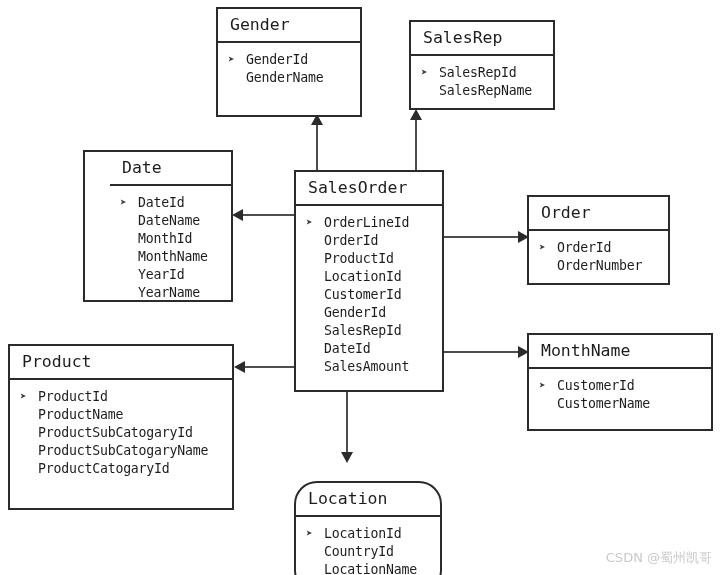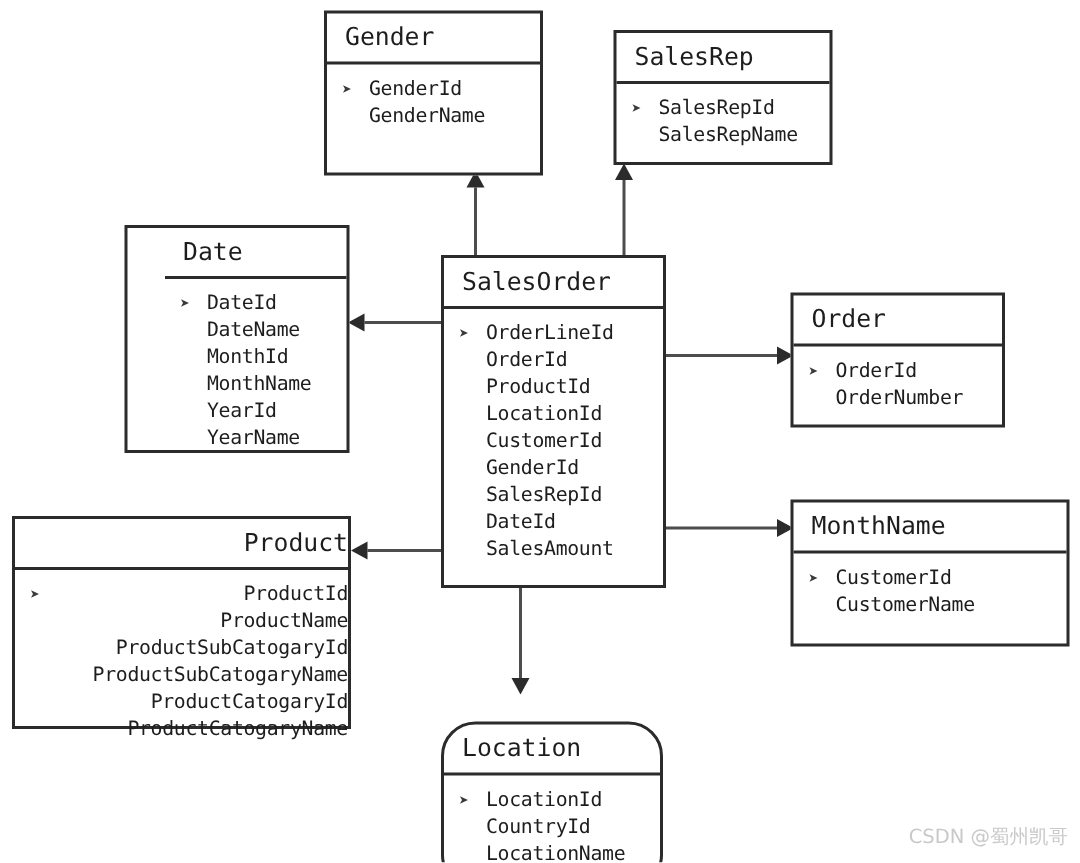--- a/index.html
+++ b/index.html
@@ -185,29 +185,28 @@
   </div>
 
   <div class="entity" style="left:527px; top:333px; width:186px; height:98px;">
     <div class="entity-header">MonthName</div>
     <div class="entity-fields">
       <span class="field pk">CustomerId</span>
       <span class="field">CustomerName</span>
     </div>
   </div>
 
-  <div class="entity" style="left:8px; top:344px; width:226px; height:142px;text-align:right;">
+  <div class="entity" style="left:8px; top:344px; width:226px; height:166px;">
     <div class="entity-header">Product</div>
     <div class="entity-fields">
       <span class="field pk">ProductId</span>
       <span class="field">ProductName</span>
       <span class="field">ProductSubCatogaryId</span>
       <span class="field">ProductSubCatogaryName</span>
       <span class="field">ProductCatogaryId</span>
-      <span class="field">ProductCatogaryName</span>
     </div>
   </div>
 
   <div class="entity" style="left:294px; top:481px; width:148px; height:112px;border-radius:23px;">
     <div class="entity-header">Location</div>
     <div class="entity-fields">
       <span class="field pk">LocationId</span>
       <span class="field">CountryId</span>
       <span class="field">LocationName</span>
     </div>

